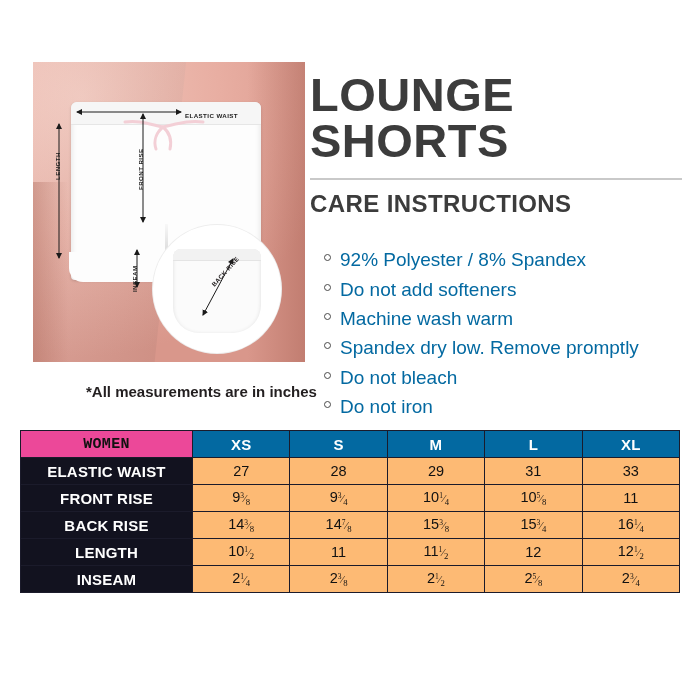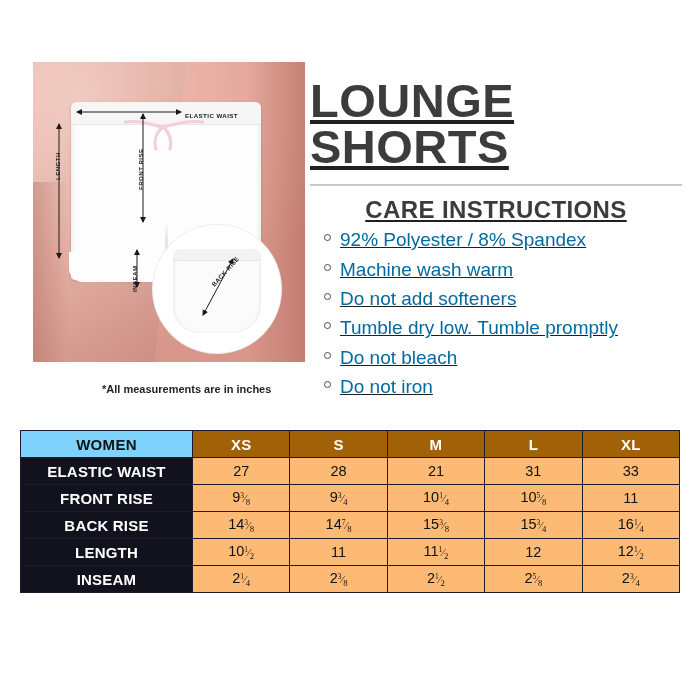--- a/index.html
+++ b/index.html
@@ -155,32 +155,31 @@
     left: 55px; top: 56px;
     font-size: 6.2px;
     font-weight: 700;
     letter-spacing: 0.4px;
     transform: rotate(-48deg);
     transform-origin: left top;
   }
 
   .footnote {
     position: absolute;
-    left: 102px; top: 383px;
-    font-size: 11px;
+    left: 86px; top: 383px;
+    font-size: 15px;
     font-weight: 700;
     color: #231f20;
   }
 
   
   .right {
     position: absolute;
-    left: 310px; top: 78px;
+    left: 310px; top: 72px;
     width: 372px;
-    text-decoration: underline;
   }
   .title {
     font-family: "Liberation Sans", sans-serif;
     font-weight: 700;
     font-size: 47px;
     line-height: 0.98;
     letter-spacing: 0.5px;
     color: #3c3c3c;
     margin: 0;
   }
@@ -188,22 +187,21 @@
     height: 2px;
     background: #c9c9c9;
     margin: 14px 0 10px 0;
     width: 100%;
   }
   .care-heading {
     font-weight: 700;
     font-size: 24px;
     letter-spacing: 0.4px;
     color: #3c3c3c;
-    margin: 0 0 1px 0;
-    text-align: center;
+    margin: 0 0 27px 0;
   }
   ul.care {
     list-style: none;
     margin: 0;
     padding: 0 0 0 14px;
   }
   ul.care li {
     position: relative;
     font-size: 19px;
     color: #0369a1;
@@ -230,29 +228,30 @@
   }
   table.size-table th, table.size-table td {
     border: 1px solid #1b1b2b;
     text-align: center;
     height: 24px;
     font-size: 14.5px;
     color: #111111;
     background: #fdba74;
   }
   table.size-table thead th {
-    background: #a16207;
+    background: #0369a1;
     color: #ffffff;
     font-weight: 700;
     font-size: 15px;
     letter-spacing: 0.3px;
   }
   table.size-table thead th.corner {
-    background: #7dd3fc;
+    background: #ec4899;
     color: #111111;
+    font-family: Liberation Mono, monospace;
   }
   table.size-table tbody th {
     background: #12121f;
     color: #ffffff;
     font-weight: 700;
     font-size: 15px;
     letter-spacing: 0.2px;
   }
   col.label { width: 172px; }
   sup, .frac { font-size: 0.72em; font-family: Liberation Serif, serif; }
@@ -326,23 +325,23 @@
 
   <div class="right">
     <h1 class="title">
       <span>LOUNGE</span><br>
       <span>SHORTS</span>
     </h1>
     <div class="rule"></div>
     <h2 class="care-heading">CARE INSTRUCTIONS</h2>
     <ul class="care">
       <li>92% Polyester / 8% Spandex</li>
+      <li>Do not add softeners</li>
       <li>Machine wash warm</li>
-      <li>Do not add softeners</li>
-      <li>Tumble dry low. Tumble promptly</li>
+      <li>Spandex dry low. Remove promptly</li>
       <li>Do not bleach</li>
       <li>Do not iron</li>
     </ul>
   </div>
 </div>
 
 <table class="size-table">
   <colgroup>
     <col class="label">
       <col>
@@ -359,21 +358,21 @@
       <th>M</th>
       <th>L</th>
       <th>XL</th>
     </tr>
   </thead>
   <tbody id="tbody">
       <tr>
         <th>ELASTIC WAIST</th>
         <td>27</td>
         <td>28</td>
-        <td>21</td>
+        <td>29</td>
         <td>31</td>
         <td>33</td>
       </tr>
       <tr>
         <th>FRONT RISE</th>
         <td>9<span class="frac"><sup>3</sup>⁄<sub>8</sub></span></td>
         <td>9<span class="frac"><sup>3</sup>⁄<sub>4</sub></span></td>
         <td>10<span class="frac"><sup>1</sup>⁄<sub>4</sub></span></td>
         <td>10<span class="frac"><sup>5</sup>⁄<sub>8</sub></span></td>
         <td>11</td>

